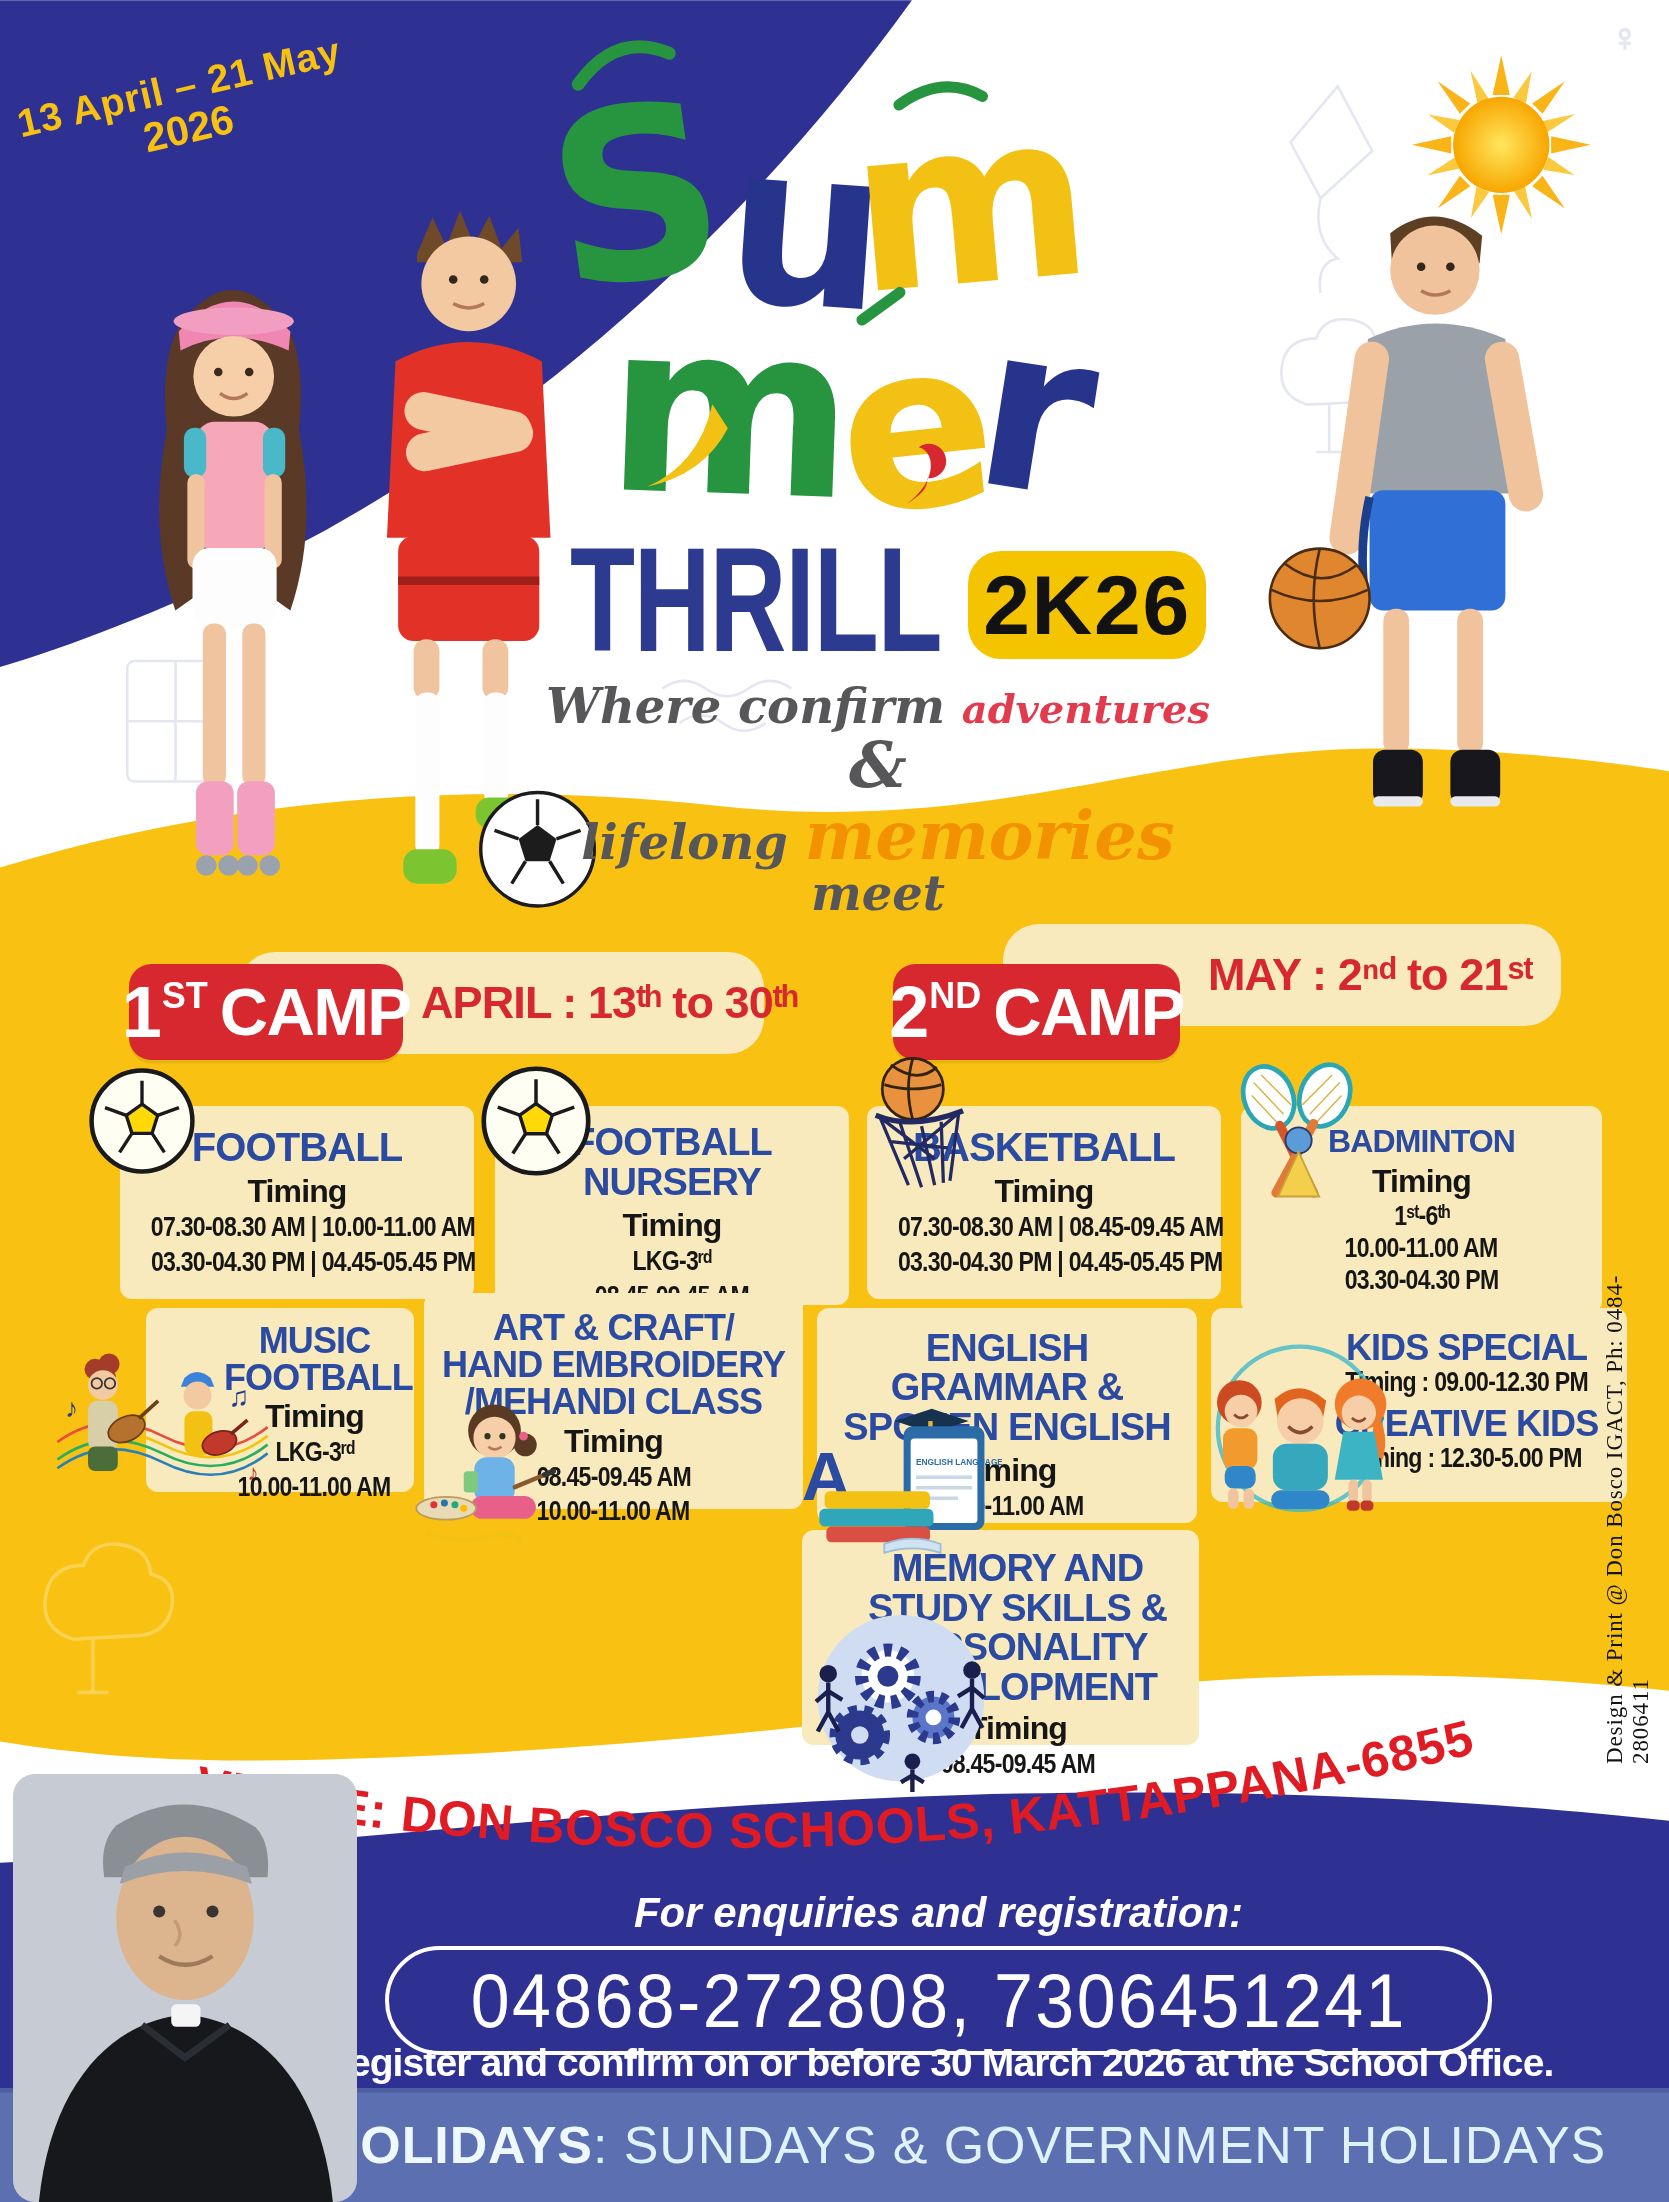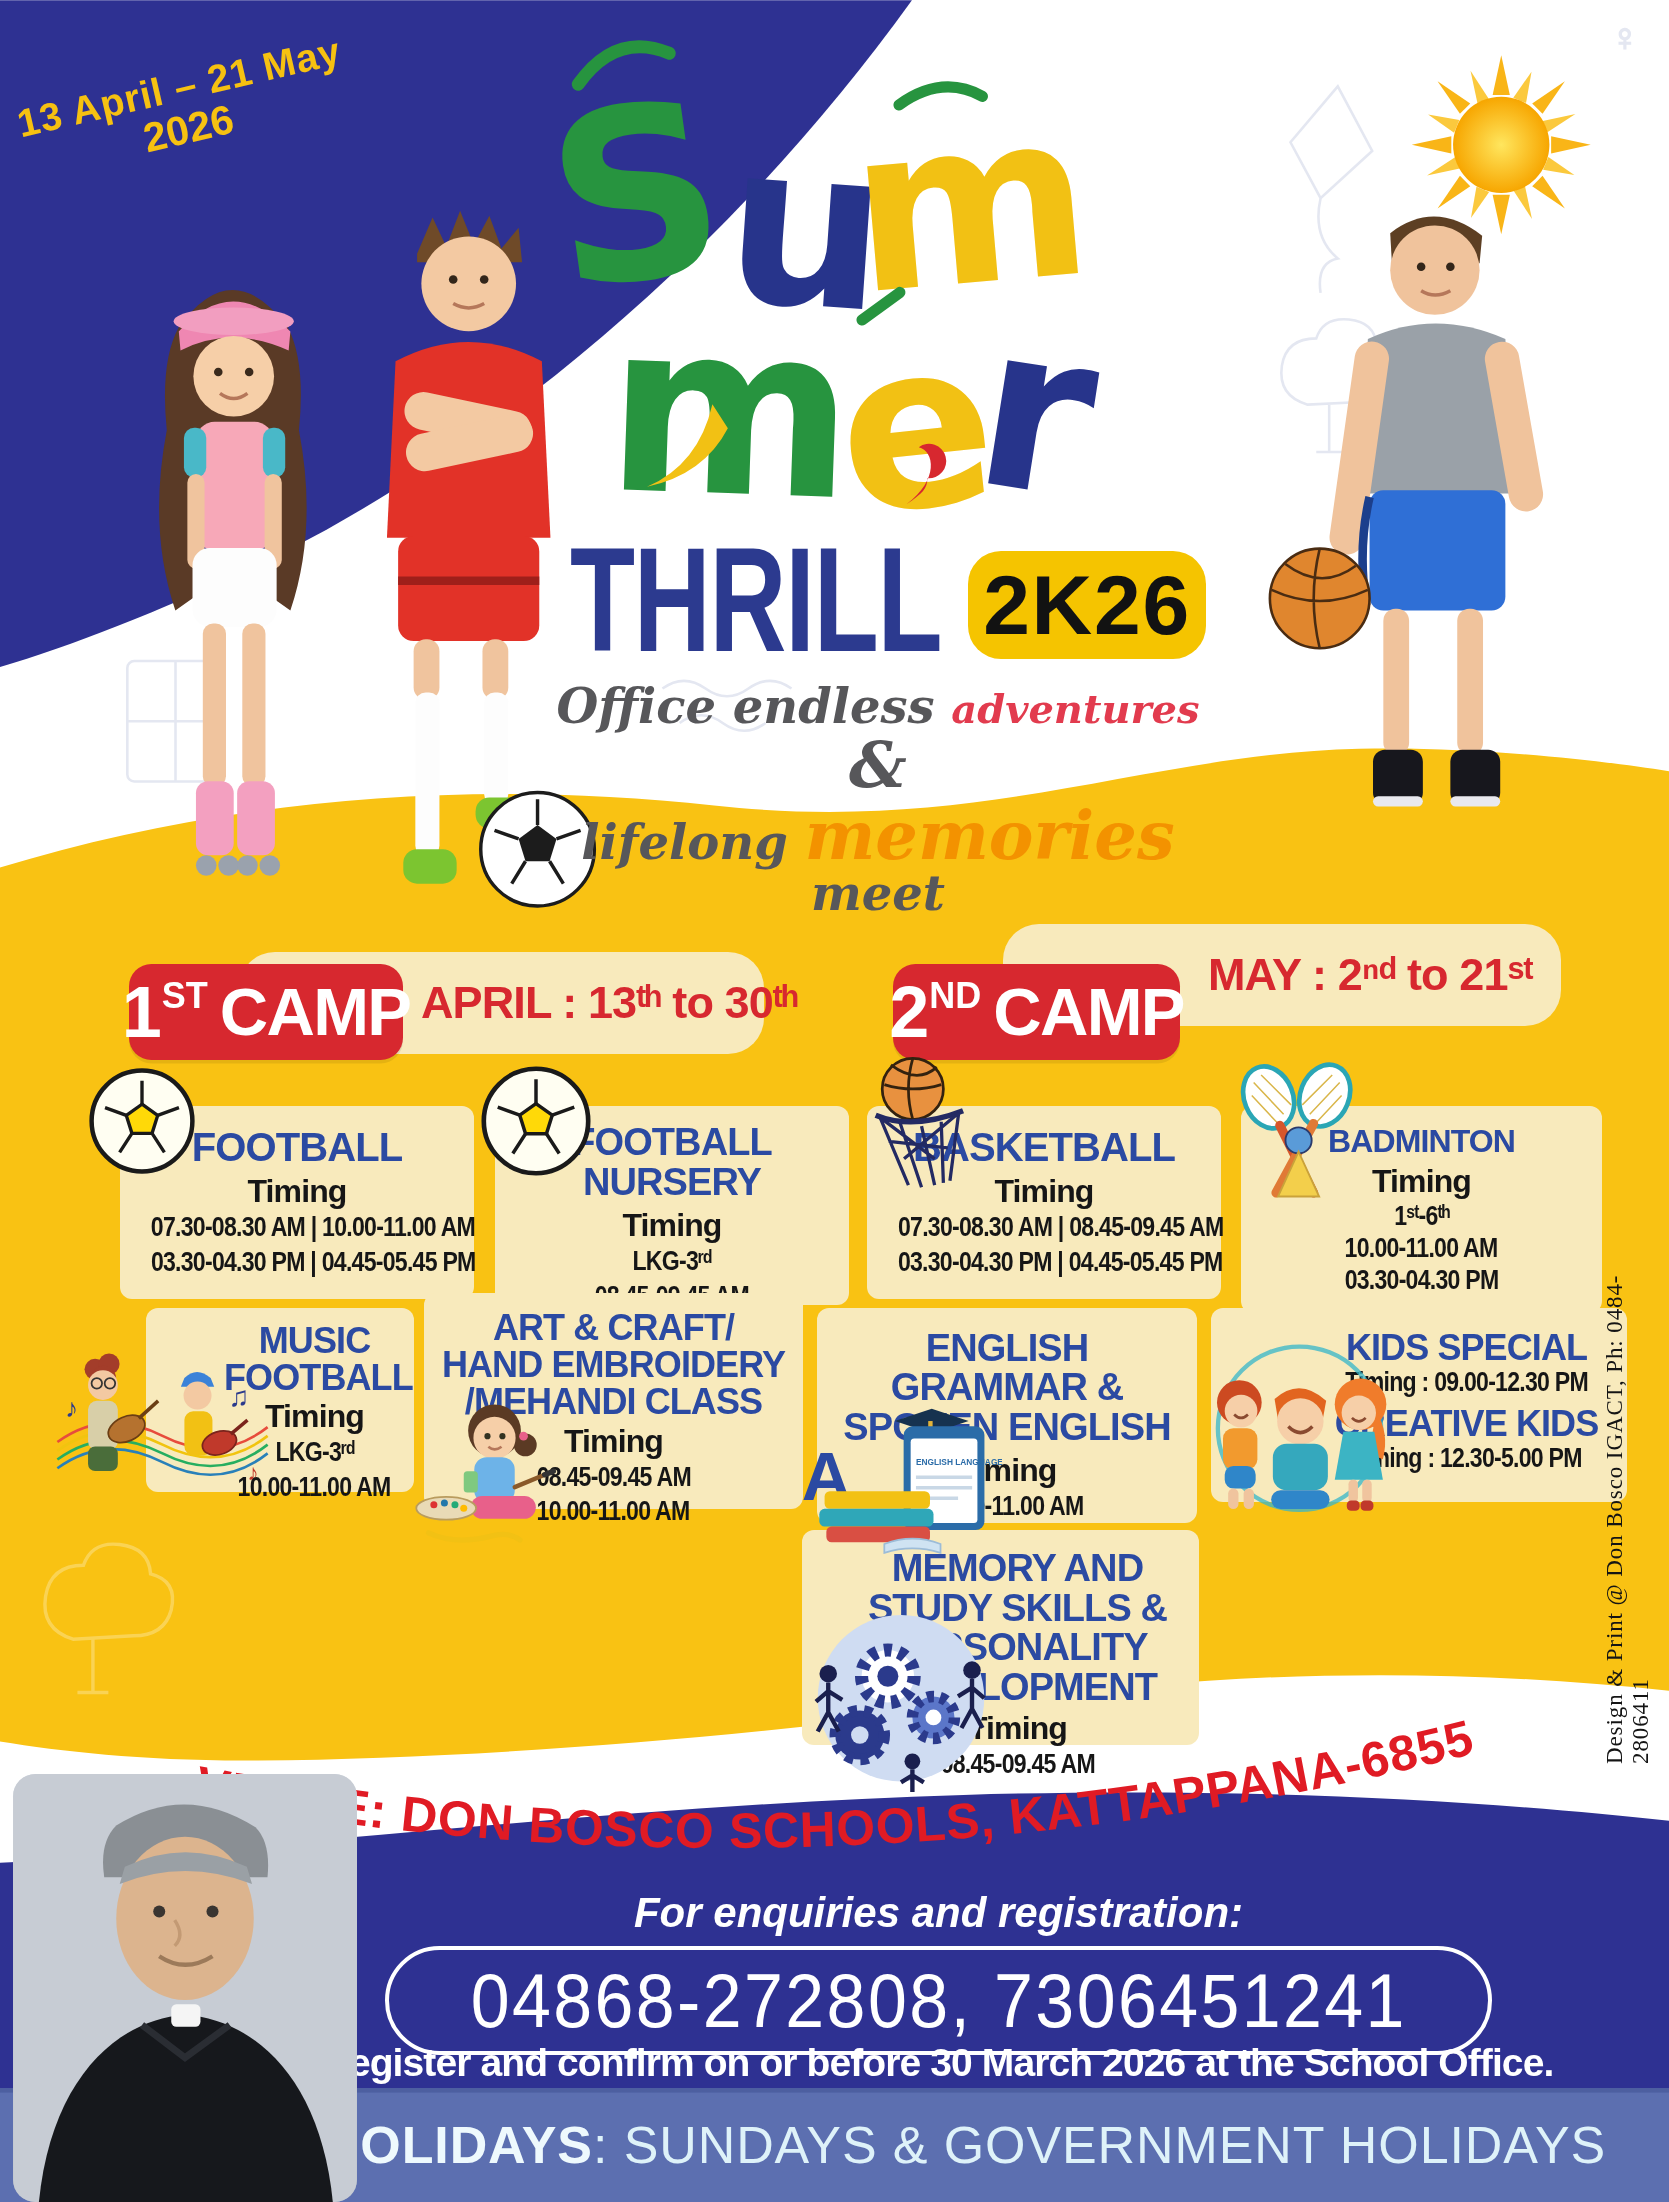--- a/index.html
+++ b/index.html
@@ -269,21 +269,21 @@
     <path d="M1078,556 a20,20 0 1,0 -10,-36 c18,4 24,38 -14,66 c18,-12 24,-18 24,-30 z" fill="#d7282f"></path>
   </svg>
 
   <div class="thrill">THRILL</div>
   <div class="badge-2k26">
     <span>2K26</span>
   </div>
 
   <div class="tagline">
     <div class="row1">
-      <span class="tg-n">Office endless </span><span class="tg-adv">adventures</span><span class="tg-amp"> &amp;</span>
+      <span class="tg-n">Where confirm </span><span class="tg-adv">adventures</span><span class="tg-amp"> &amp;</span>
     </div>
     <div class="row2">
       <span class="tg-n">lifelong </span><span class="tg-mem">memories</span><span class="tg-n"> meet</span>
     </div>
   </div>
 
   <div class="camp-pill" style="left:239px;top:952px;width:525px;padding-left:182px;box-sizing:border-box;">
     <span class="dates">APRIL : 13ᵗʰ to 30ᵗʰ</span>
   </div>
   <div class="camp-badge" style="left:129px;top:964px;width:274px;">

